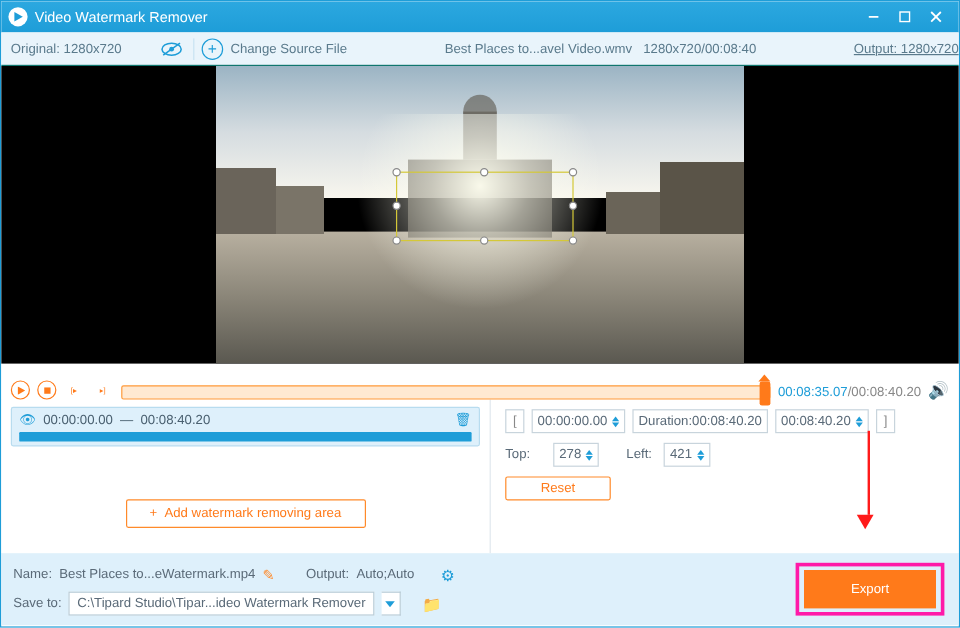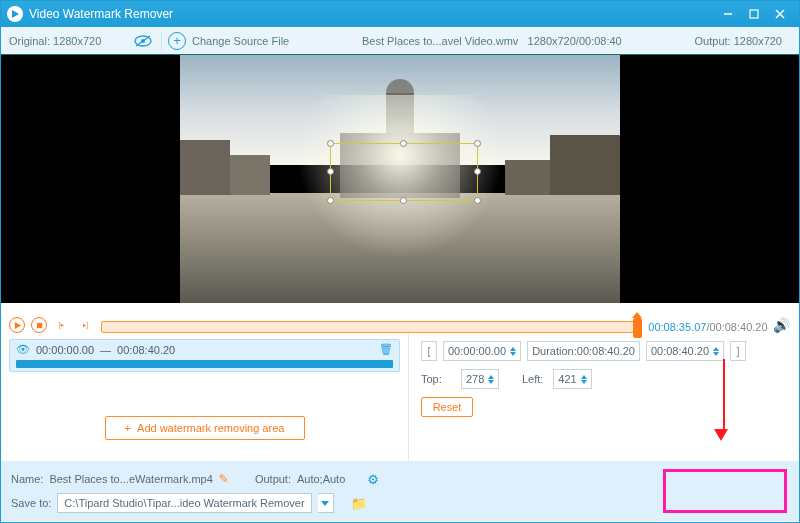--- a/index.html
+++ b/index.html
@@ -10,21 +10,21 @@
 .titlebar .title{flex:0 0 auto;font-size:12px;}
 .titlebar .spacer{flex:1;}
 .titlebar .winbtn{width:26px;height:20px;display:flex;align-items:center;justify-content:center;color:#fff;cursor:pointer;}
 .toolbar{height:28px;background:#e9f4fb;border-bottom:1px solid #0f766e;display:flex;align-items:center;color:#5a7a8c;font-size:11px;}
 .toolbar .orig{padding-left:8px;flex:0 0 130px;}
 .eye{width:24px;display:flex;justify-content:center;color:#1e9dd8;}
 .vbar{width:1px;height:18px;background:#c8e3f2;margin:0 6px;}
 .change{display:flex;align-items:center;gap:6px;color:#5a7a8c;}
 .change .plus{width:18px;height:18px;border:1.5px solid #1e9dd8;border-radius:50%;display:flex;align-items:center;justify-content:center;color:#1e9dd8;font-size:13px;}
 .filemeta{flex:1;text-align:center;color:#5a7a8c;}
-.outp{padding-right:17px;color:#5a7a8c;}
+.outp{padding-right:0;color:#5a7a8c;text-decoration:underline;}
 .preview-area{height:248px;background:#000;display:flex;align-items:center;justify-content:center;position:relative;}
 .preview{width:440px;height:248px;position:relative;overflow:hidden;}
 .sky{position:absolute;top:0;left:0;right:0;height:110px;background:linear-gradient(180deg,#9bb4c4 0%,#d5dce0 50%,#f8f6ee 100%);}
 .sunburst{position:absolute;top:40px;left:50%;transform:translateX(-50%);width:300px;height:200px;background:radial-gradient(circle at 50% 30%,rgba(255,255,240,0.95) 0%,rgba(255,255,240,0.5) 20%,rgba(255,255,240,0) 50%);}
 .ground{position:absolute;bottom:0;left:0;right:0;height:110px;background:linear-gradient(180deg,#b8b0a0 0%,#8a8578 50%,#5a5850 100%);}
 .bld{position:absolute;background:#6a645a;}
 .b1{left:0;bottom:108px;width:50px;height:55px;}
 .b2{left:50px;bottom:108px;width:40px;height:40px;background:#7a7468;}
 .b3{right:0;bottom:108px;width:70px;height:60px;background:#5a5448;}
 .b4{right:70px;bottom:108px;width:45px;height:35px;background:#6a6458;}
@@ -57,21 +57,21 @@
 .rightp{flex:1;padding:8px 12px;color:#5a6a78;}
 .row{display:flex;align-items:center;gap:6px;margin-bottom:8px;}
 .numbox{border:1px solid #c8d4dc;height:20px;display:flex;align-items:center;padding:0 4px;background:#fff;}
 .spin{display:flex;flex-direction:column;margin-left:4px;}
 .spin span{width:0;height:0;border-left:3px solid transparent;border-right:3px solid transparent;cursor:pointer;}
 .spin .up{border-bottom:4px solid #1e9dd8;margin-bottom:1px;}
 .spin .dn{border-top:4px solid #1e9dd8;}
 .brk{border:1px solid #c8d4dc;width:16px;height:20px;display:flex;align-items:center;justify-content:center;color:#888;}
 .lbl{width:34px;}
 .link{color:#1e9dd8;font-size:12px;padding:0 6px;}
-.reset{border:1px solid #ff8a2a;color:#ff7a1a;width:52px;height:20px;display:flex;align-items:center;justify-content:center;cursor:pointer;border-radius:2px;}
+.reset{border:1px solid #ff8a2a;color:#ff7a1a;width:88px;height:20px;display:flex;align-items:center;justify-content:center;cursor:pointer;border-radius:2px;}
 .bottom{height:60px;background:#def0fb;display:flex;}
 .bleft{flex:1;padding:6px 10px;color:#5a6a78;}
 .brow{display:flex;align-items:center;gap:6px;height:24px;}
 .pathbox{border:1px solid #b8ccd8;background:#fff;height:20px;display:flex;align-items:center;padding:0 6px;min-width:220px;}
 .dd{width:16px;height:20px;border:1px solid #b8ccd8;border-left:none;background:#fff;display:flex;align-items:center;justify-content:center;}
 .dd span{width:0;height:0;border-left:4px solid transparent;border-right:4px solid transparent;border-top:5px solid #1e9dd8;}
 .folder{color:#1e9dd8;font-size:13px;}
 .gear{color:#1e9dd8;font-size:13px;}
 .pencil{color:#ff8a2a;font-size:12px;}
 .bright{width:148px;display:flex;align-items:center;justify-content:center;position:relative;}
@@ -268,19 +268,22 @@
         </div>
       <div class="dd">
           <span></span>
         </div>
       <span style="width:6px"></span>
       <span class="folder">📁</span>
     </div>
   </div>
   <div class="bright">
     <div class="hilite"></div>
+    <div class="export">
+        <span>Export</span>
+      </div>
   </div>
 </div>
 
 <div class="arrow">
   <div class="arrow-line"></div>
     <div class="arrow-head"></div>
 </div>
 
 </body></html>

